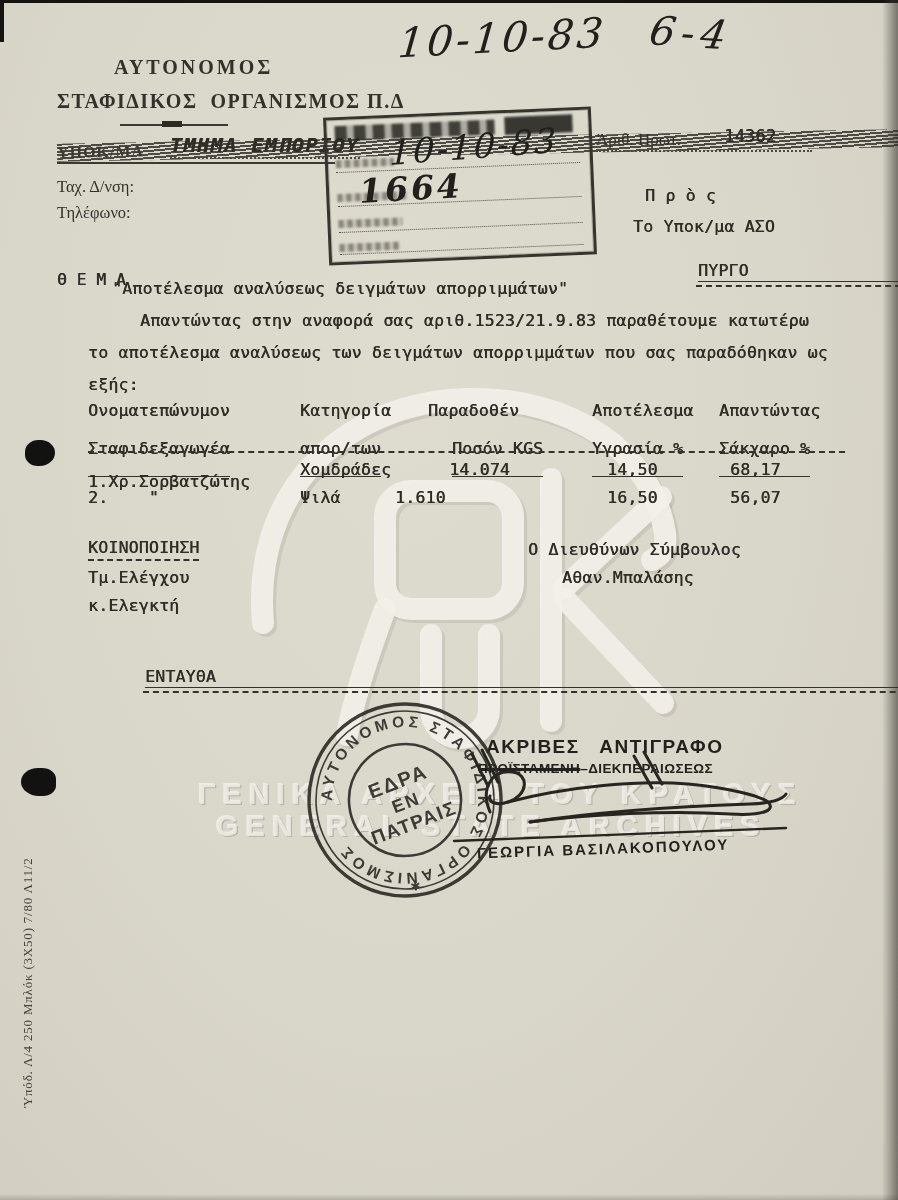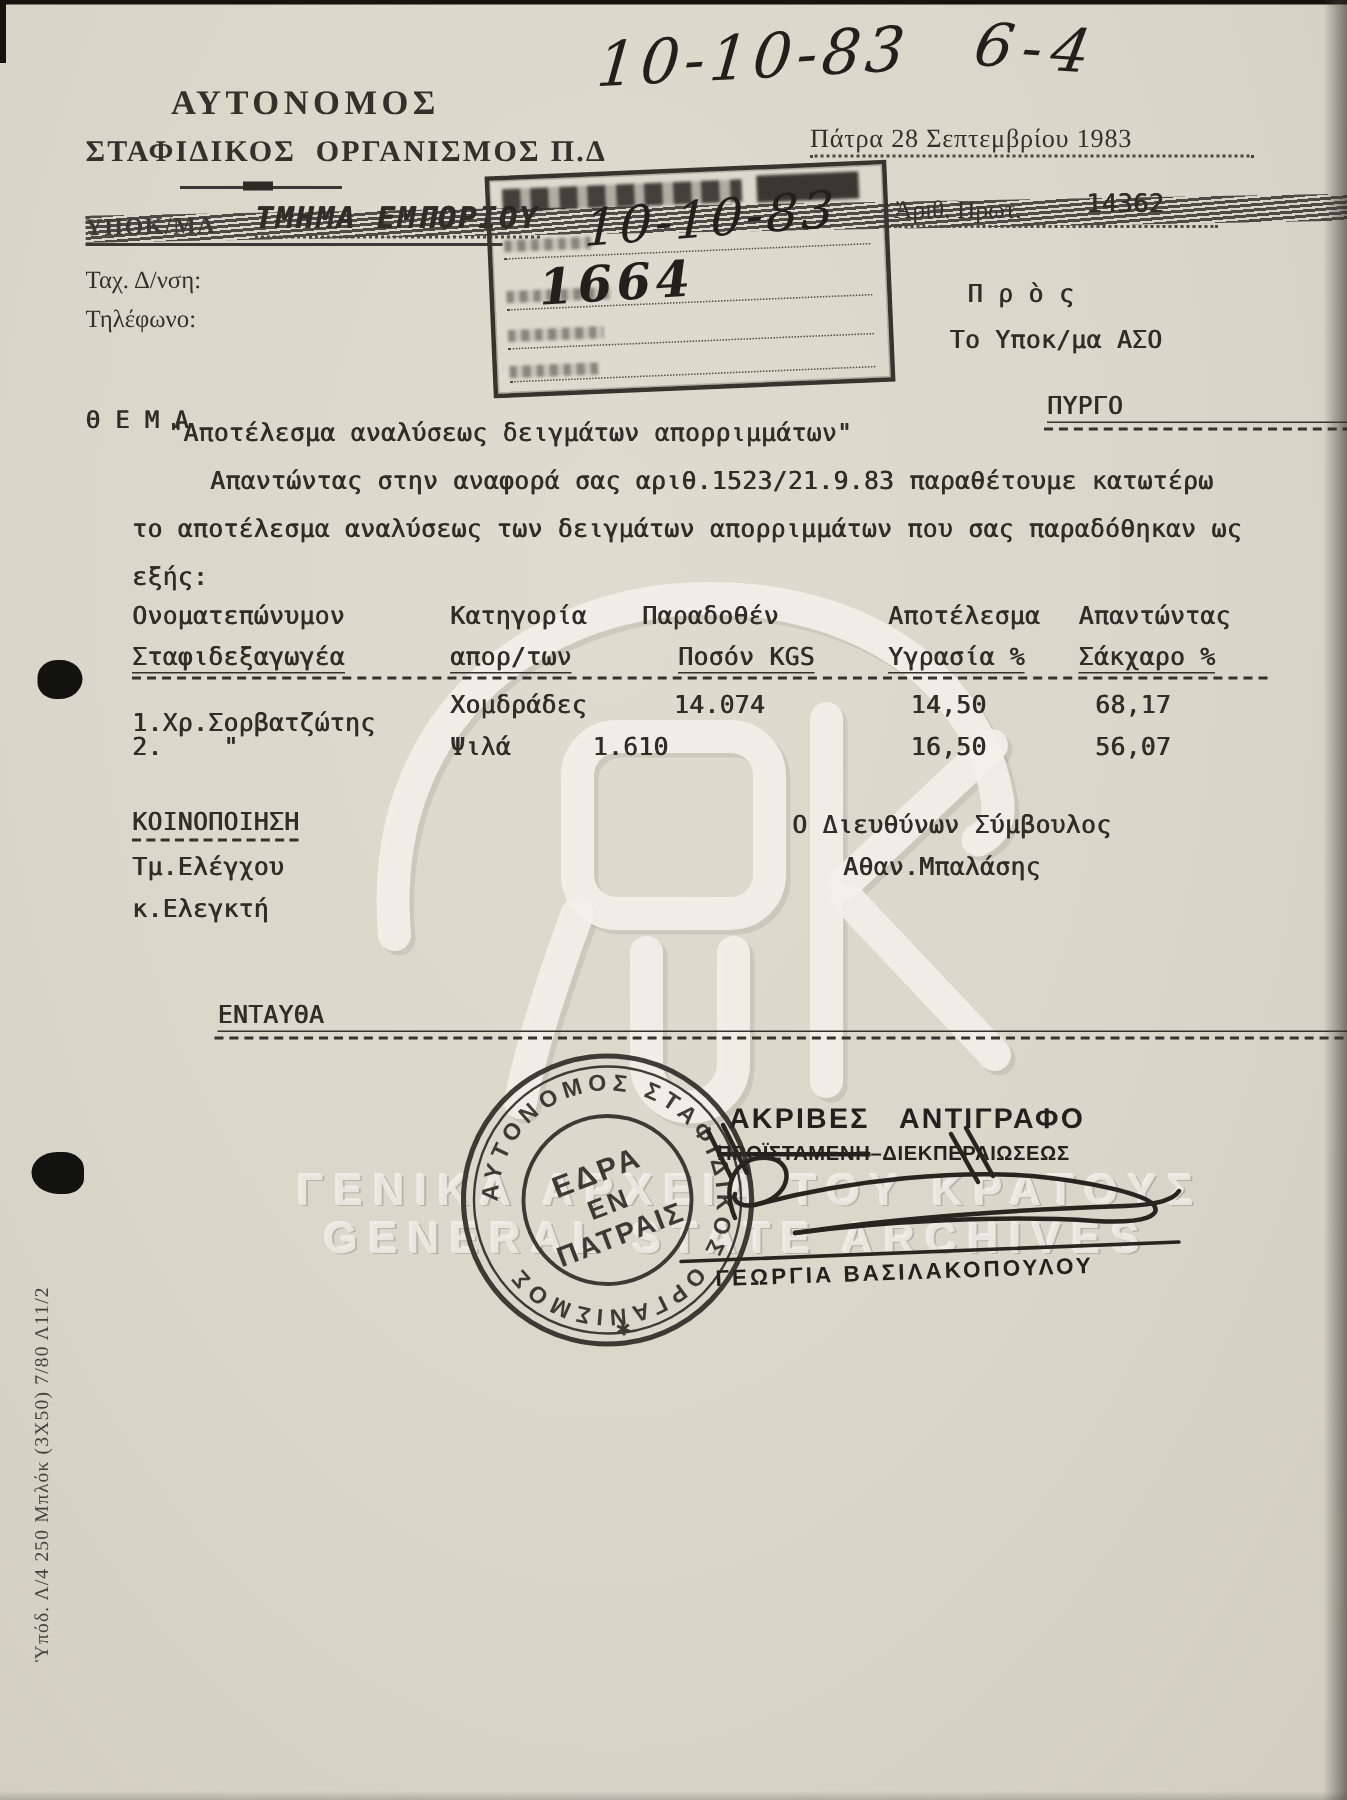--- a/index.html
+++ b/index.html
@@ -11,21 +11,21 @@
       text-shadow:.45px 0 0 currentColor;white-space:pre;color:#2f2d27;}
   .serif{font-family:"Liberation Serif","DejaVu Serif",serif;color:#33312b;}
   .hand{font-family:"DejaVu Serif",serif;font-style:italic;color:#21201c;}
   .wm{font-family:"Liberation Sans",sans-serif;font-weight:bold;
       color:rgba(236,234,226,.9);letter-spacing:7px;
       text-shadow:1.2px 1.2px 0 rgba(140,136,124,.45),-1px -1px 0 rgba(255,255,255,.55);}
   .dashu{border-bottom:2.5px dashed #34322c;padding-bottom:2px;}
   .solidash{border-bottom:1.5px solid #34322c;position:relative;padding-bottom:1px;}
   .solidash::after{content:"";position:absolute;left:-2px;right:-2px;bottom:-6px;
       border-bottom:2.5px dashed #34322c;}
-  .colu{border-bottom:1.4px solid #34322c;padding-bottom:1px;}
+  .colu{border-bottom:1.4px solid #34322c;padding-bottom:18px;margin-top:11px;}
   .dotu{border-bottom:2px dotted #4b483f;}
   .scribble{position:relative;background:repeating-linear-gradient(-4deg,
       rgba(42,40,35,0) 0 1.5px, rgba(42,40,35,.8) 1.5px 3.5px);}
   .hole{position:absolute;background:#121210;}
   .smudge{filter:blur(1px);}
   .stampbox{position:absolute;left:326px;top:112px;width:262px;height:142px;
       border:3.5px solid #35342d;transform:rotate(-2.4deg);
       box-shadow:inset 0 0 0 1px rgba(53,52,45,.25);}
   .boxline{position:absolute;left:8px;right:10px;border-bottom:1.6px dotted #514e44;}
   .boxlabel{position:absolute;height:8px;background:repeating-linear-gradient(90deg,
@@ -73,32 +73,29 @@
   <div class="edge-left"></div>
   <div class="edge-right" style="z-index:5;"></div>
   <div class="edge-bottom" style="z-index:5;"></div>
 
   <div class="hole" style="left:25px;top:440px;width:30px;height:26px;border-radius:48% 52% 55% 45%;z-index:3;"></div>
   <div class="hole" style="left:21px;top:768px;width:35px;height:28px;border-radius:55% 45% 42% 58%;z-index:3;"></div>
 
   <div class="abs hand" style="left:398px;top:14px;font-size:41px;letter-spacing:3px;transform:rotate(-3deg) skewX(-8deg);z-index:2;">10-10-83</div>
   <div class="abs hand" style="left:650px;top:10px;font-size:40px;letter-spacing:6px;transform:rotate(4deg) skewX(-6deg);z-index:2;">6-4</div>
 
-  <div class="abs serif" style="left:114px;top:56px;font-size:23px;font-weight:bold;letter-spacing:3px;z-index:2;">ΑΥΤΟΝΟΜΟΣ</div>
+  <div class="abs serif" style="left:114px;top:56px;font-size:20px;font-weight:bold;letter-spacing:3px;z-index:2;">ΑΥΤΟΝΟΜΟΣ</div>
   <div class="abs serif" style="left:57px;top:90px;font-size:20px;font-weight:bold;letter-spacing:1.5px;white-space:pre;z-index:2;">ΣΤΑΦΙΔΙΚΟΣ  ΟΡΓΑΝΙΣΜΟΣ Π.Δ</div>
   <div class="abs" style="left:120px;top:124px;width:108px;height:1.5px;background:#3b3933;z-index:2;"></div>
   <div class="abs" style="left:162px;top:121px;width:20px;height:6px;background:#2c2b26;z-index:2;"></div>
 
   <div class="abs serif scribble" style="left:57px;top:136px;font-size:16px;font-weight:bold;letter-spacing:1px;color:#3c3a33;transform:rotate(-1deg);z-index:2;">ΥΠΟΚ/ΜΑ</div>
   <div class="abs tw dotu" style="left:170px;top:133px;font-size:20px;font-weight:bold;letter-spacing:1.5px;z-index:2;font-style:italic;">ΤΜΗΜΑ ΕΜΠΟΡΙΟΥ</div>
   <div class="abs" style="left:57px;top:162px;width:278px;height:2px;background:#3b3933;z-index:2;"></div>
 
-  <div class="abs serif dotu" style="left:540px;top:82px;width:296px;font-size:17.5px;letter-spacing:.5px;z-index:2;">
-    <span>Πάτρα 28 Σεπτεμβρίου 1983</span>
-  </div>
 
   <div class="abs serif dotu" style="left:596px;top:130px;width:216px;font-size:17px;z-index:2;">
     <span>Ἀριθ. Πρωτ.</span>
   </div>
   <div class="abs tw" style="left:724px;top:126px;font-size:17px;z-index:2;">14362</div>
 
   <div class="stampbox" style="z-index:2;">
     <div class="abs smudge" style="left:8px;top:6px;width:160px;height:15px;background:repeating-linear-gradient(90deg, rgba(38,37,32,.85) 0 12px, rgba(38,37,32,.25) 12px 19px);"></div>
     <div class="abs smudge" style="left:178px;top:4px;width:68px;height:18px;background:rgba(34,33,29,.88);"></div>
     <div class="boxline" style="top:52px;"></div>

